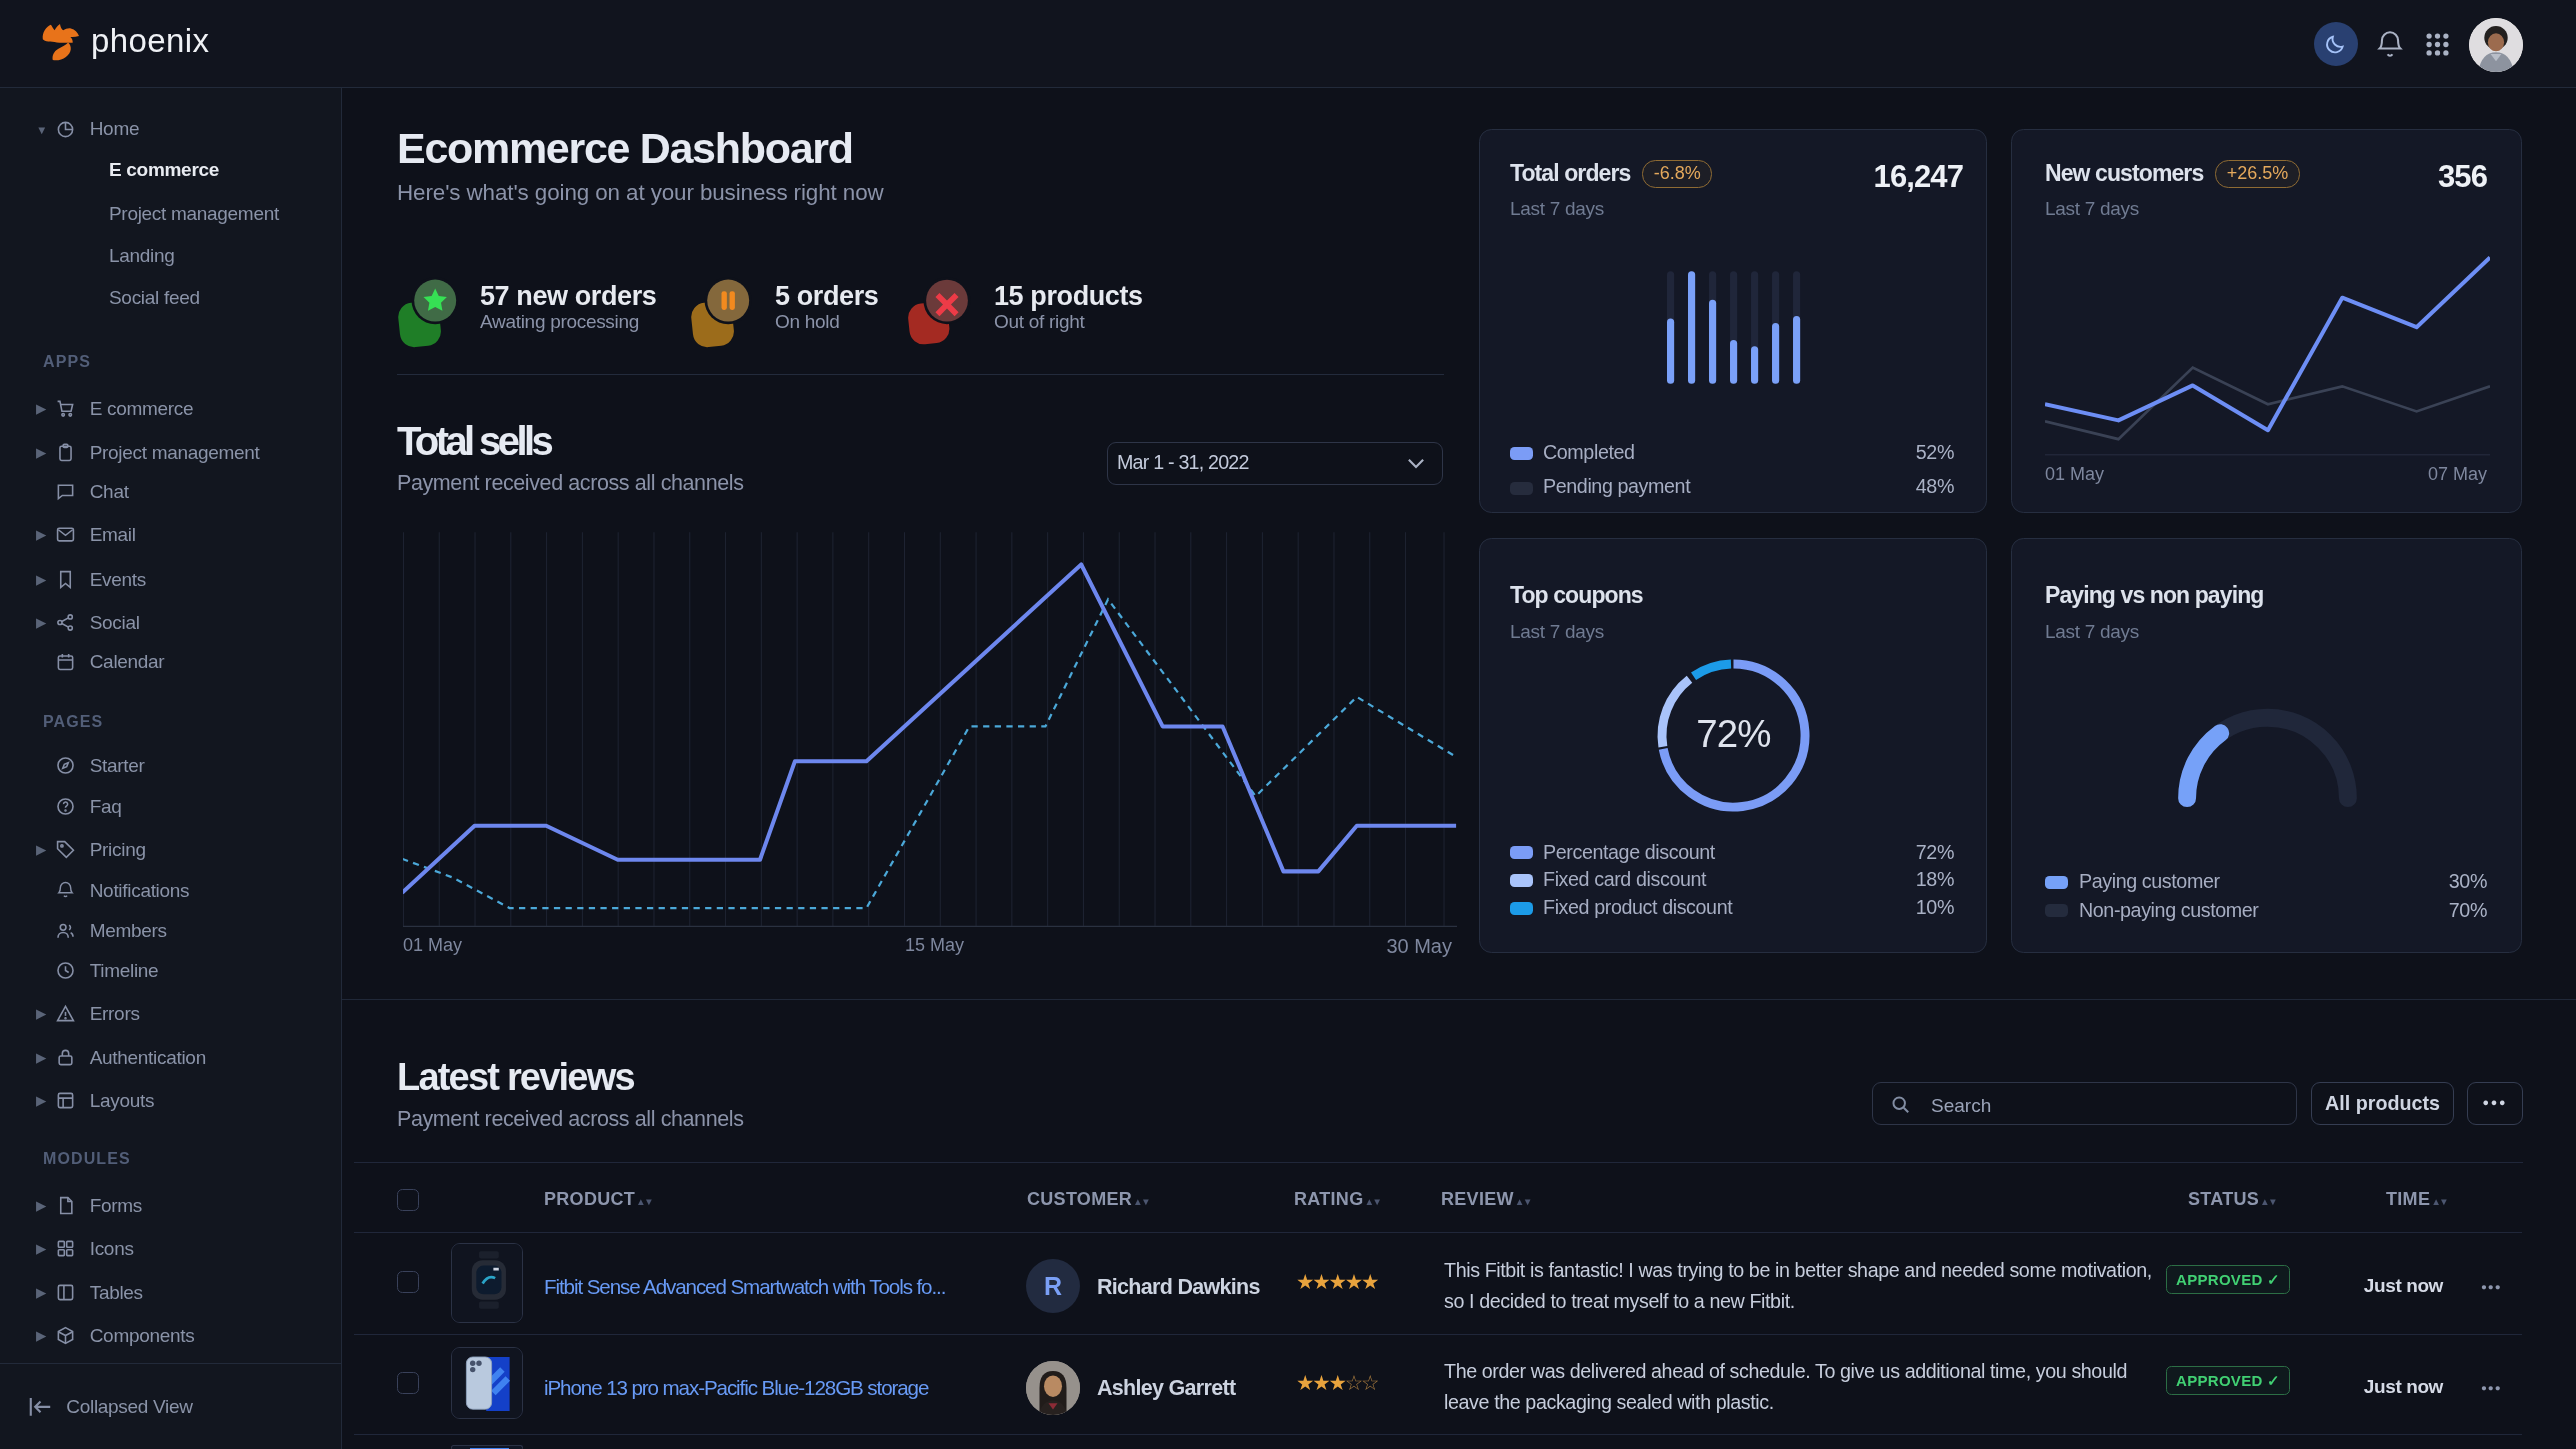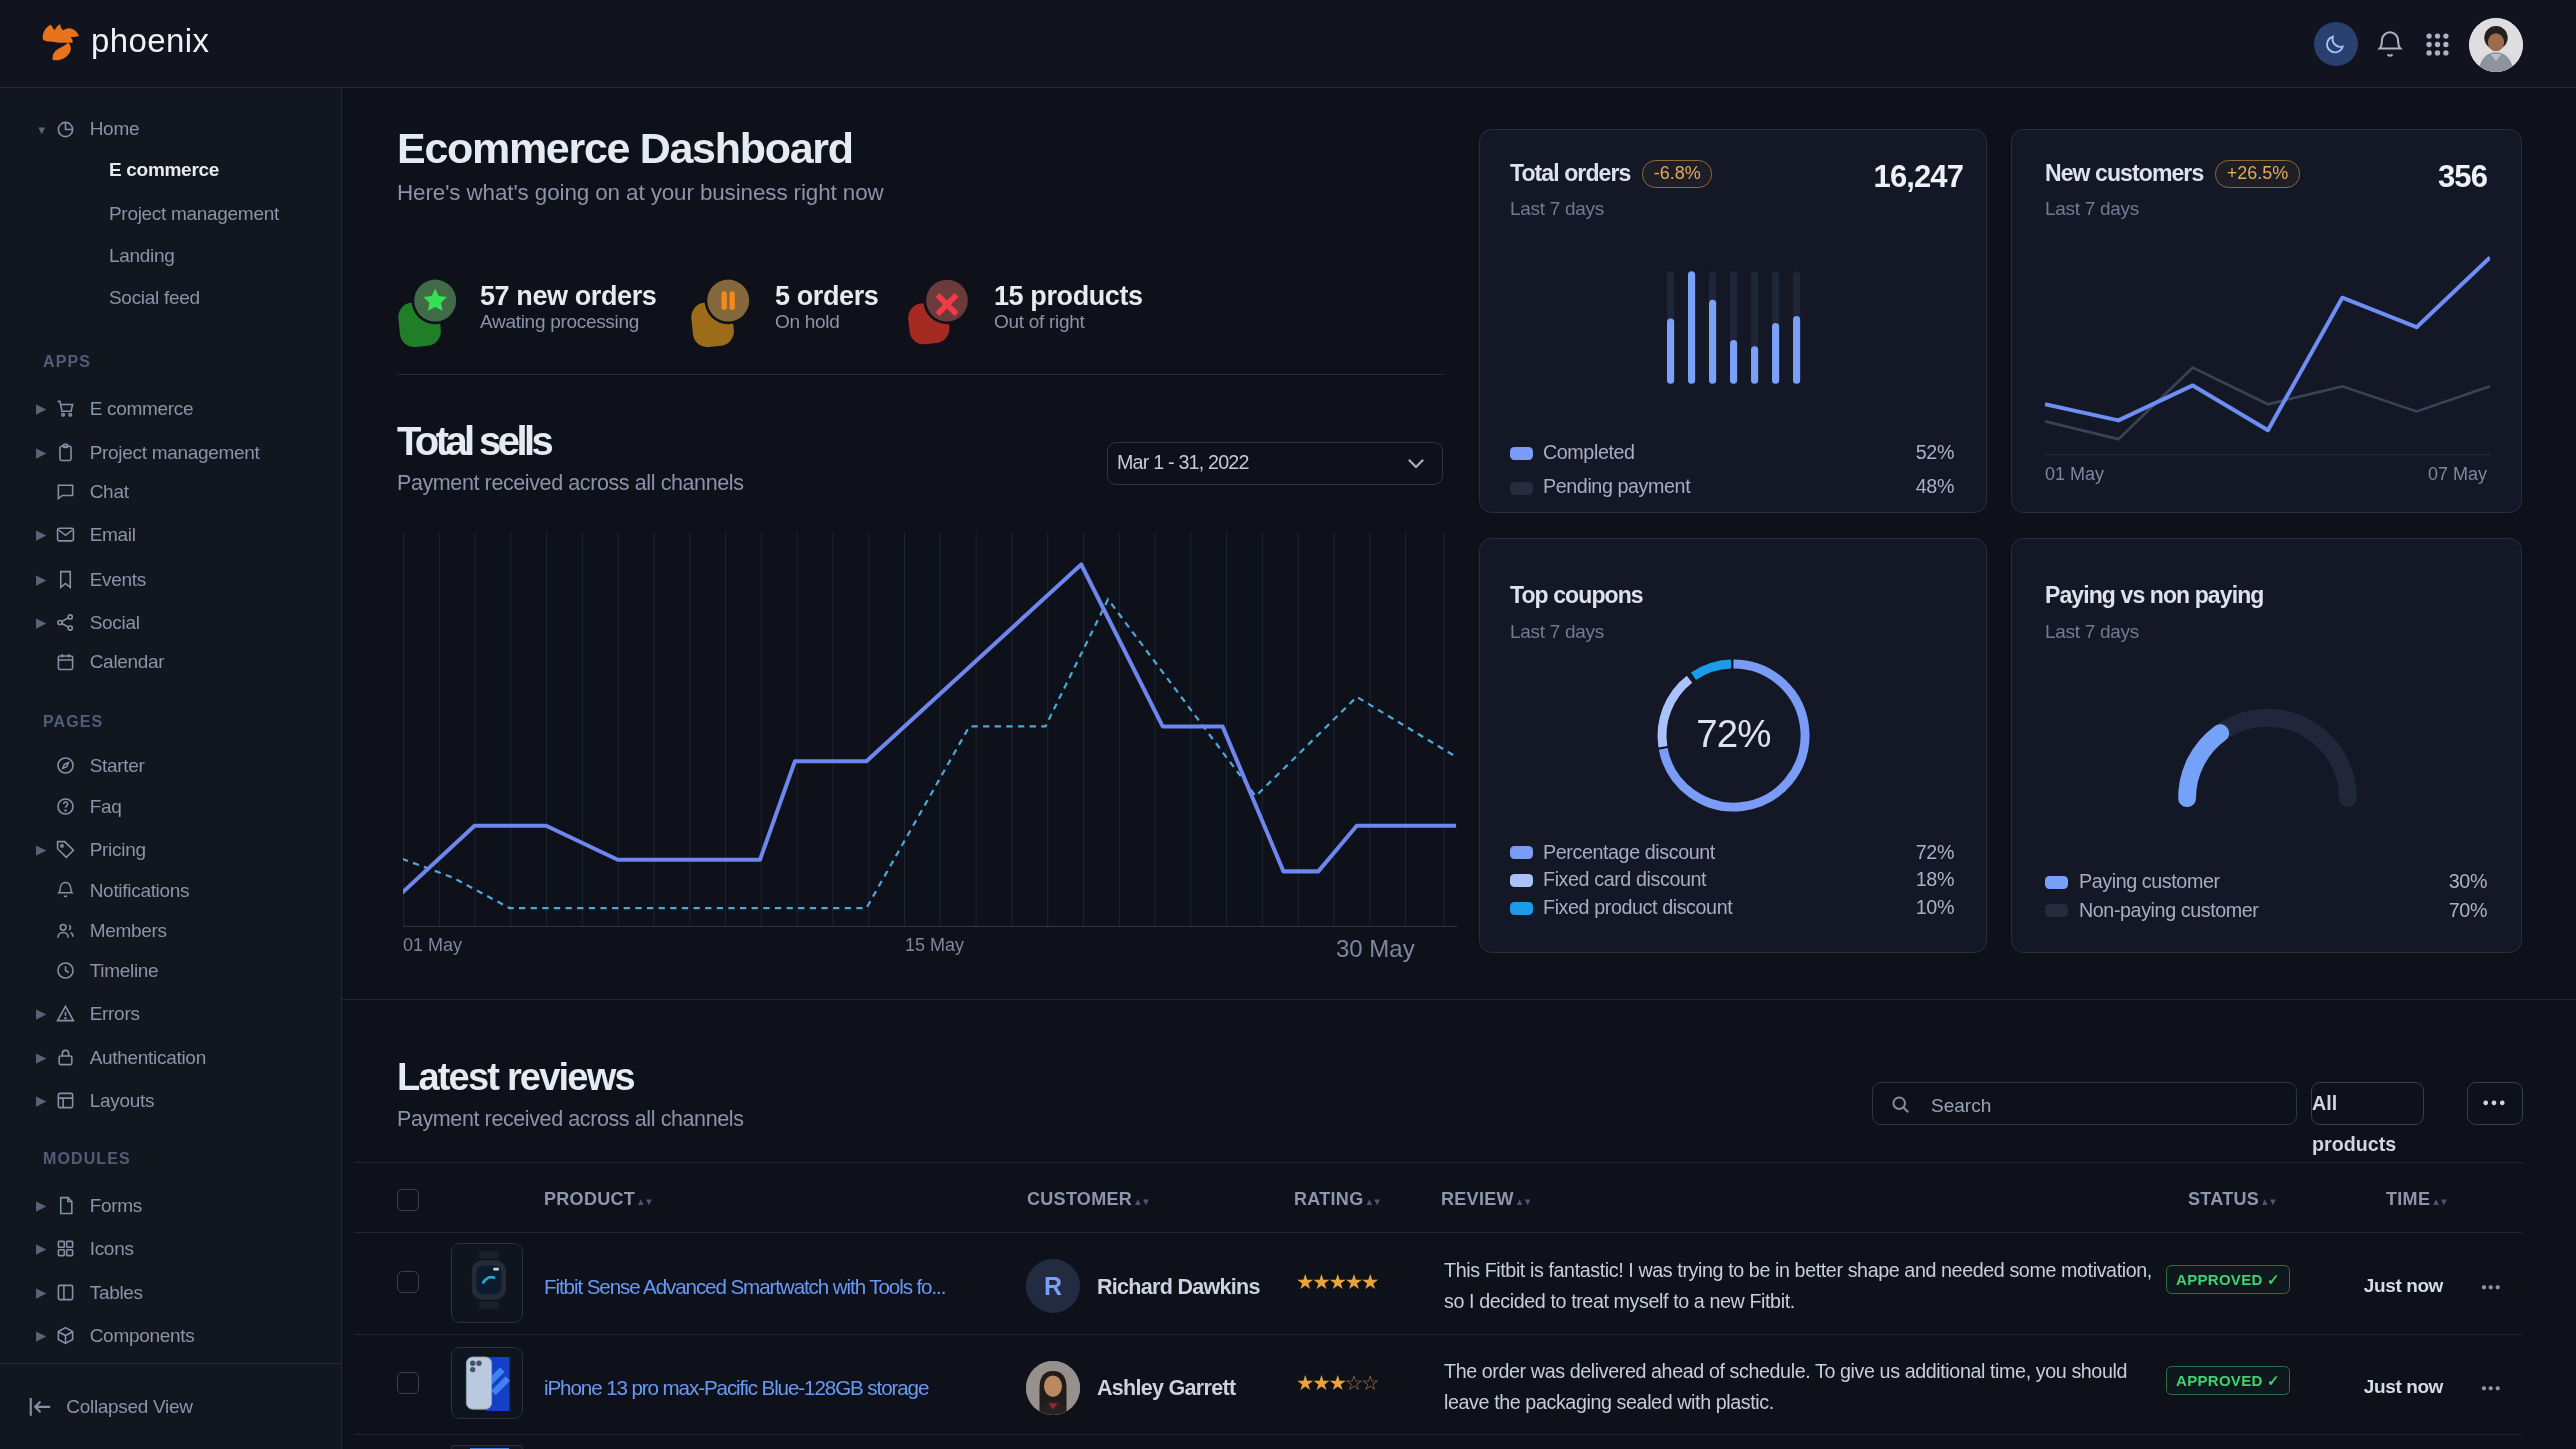--- a/index.html
+++ b/index.html
@@ -265,21 +265,21 @@
     <svg class="abs" style="left:403px;top:532px" width="1054" height="396" viewBox="0 0 1178 442">
       <g stroke="#202636" stroke-width="1">
         <path d="M0.5 0V440M40.5 0V440M80.5 0V440M120.5 0V440M160.5 0V440M200.5 0V440M240.5 0V440M280.5 0V440M320.5 0V440M360.5 0V440M400.5 0V440M440.5 0V440M480.5 0V440M520.5 0V440M560.5 0V440M600.5 0V440M640.5 0V440M680.5 0V440M720.5 0V440M760.5 0V440M800.5 0V440M840.5 0V440M880.5 0V440M920.5 0V440M960.5 0V440M1000.5 0V440M1040.5 0V440M1080.5 0V440M1120.5 0V440M1163.5 0V440"></path>
       </g>
       <path d="M-1 365 L56 386 L119 420 L518 420 L633 217 L718 217 L788 75 L953 295 L1066 184 L1177 251" fill="none" stroke="#4ba8d8" stroke-width="2.5" stroke-dasharray="7 6"></path>
         <line x1="0" y1="440.5" x2="1178" y2="440.5" stroke="#2a3140" stroke-width="1.5"></line>
       <path d="M-1 403 L80 328 L160 328 L240 366 L399 366 L438 256 L518 256 L758 36 L849 217 L916 217 L984 379 L1023 379 L1066 328 L1177 328" fill="none" stroke="#6d87ee" stroke-width="4.5" stroke-linejoin="round"></path>
     </svg>
     <div class="abs" style="left:403px;top:935px;font-size:18px;color:#7e879e">01 May</div>
     <div class="abs" style="left:905px;top:935px;font-size:18px;color:#7e879e">15 May</div>
-    <div class="abs" style="left:1336px;top:935px;width:116px;font-size:24px;color:#7e879e">30 May</div>
+    <div class="abs" style="left:1336px;top:935px;width:116px;text-align:right;font-size:20px;color:#7e879e">30 May</div>
   </div>
 
   <div id="cards">
     <div class="card" style="left:1479px;top:129px;width:508px;height:384px">
       <div class="abs ctitle" style="left:30px;top:30px">Total orders</div>
       <span class="badge abs" style="left:162px;top:29.5px">-6.8%</span>
       <div class="abs cval" style="right:23px;top:29px">16,247</div>
       <div class="abs muted" style="left:30px;top:68px;font-size:19px;letter-spacing:-0.3px">Last 7 days</div>
       <svg class="abs" style="left:187px;top:141px" width="143" height="113" viewBox="0 0 160 126">
         <g fill="#20263a">
@@ -360,21 +360,21 @@
   <div id="reviews">
     <div class="abs" style="left:397px;top:1056px;font-size:38px;font-weight:bold;color:#e6eaf2;letter-spacing:-1.8px">Latest reviews</div>
     <div class="abs" style="left:397px;top:1107px;font-size:21.5px;color:#8b93a9;letter-spacing:-0.4px">Payment received across all channels</div>
     <div class="abs" style="left:1872px;top:1082px;width:425px;height:43px;border:0.9px solid #2e3548;border-radius:9px">
       <svg class="abs" style="left:18px;top:11.6px" width="19.7" height="19.7" viewBox="0 0 24 24" fill="none" stroke="#828da3" stroke-width="2.4">
           <circle cx="10" cy="10" r="7"></circle>
           <line x1="15.5" y1="15.5" x2="21" y2="21"></line>
         </svg>
       <div class="abs" style="left:58px;top:11.6px;font-size:19px;color:#9aa3b8">Search</div>
     </div>
-    <div class="abs" style="left:2311px;top:1082px;width:113px;height:43px;border:0.9px solid #353d52;border-radius:9px;line-height:41px;font-size:19.7px;font-weight:bold;color:#cfd5e2">All products</div>
+    <div class="abs" style="left:2311px;top:1082px;width:143px;height:43px;border:0.9px solid #353d52;border-radius:9px;text-align:center;line-height:41px;font-size:19.7px;font-weight:bold;color:#cfd5e2">All products</div>
     <div class="abs" style="left:2467px;top:1082px;width:56px;height:43px;border:0.9px solid #353d52;border-radius:9px;text-align:center;line-height:39px;font-size:10.7px;color:#cfd5e2;letter-spacing:1.8px">●●●</div>
 
     <div class="abs" style="left:354px;top:1162px;width:2169px;height:0.9px;background:#20273a"></div>
     <div class="cb" style="left:397px;top:1189px"></div>
     <div class="abs hdr" style="left:544px;top:1189px">PRODUCT<span class="sort"> ▲▼</span></div>
     <div class="abs hdr" style="left:1027px;top:1189px">CUSTOMER<span class="sort"> ▲▼</span></div>
     <div class="abs hdr" style="left:1294px;top:1189px">RATING<span class="sort"> ▲▼</span></div>
     <div class="abs hdr" style="left:1441px;top:1189px">REVIEW<span class="sort"> ▲▼</span></div>
     <div class="abs hdr" style="left:2188px;top:1189px">STATUS<span class="sort"> ▲▼</span></div>
     <div class="abs hdr" style="left:2386px;top:1189px">TIME<span class="sort"> ▲▼</span></div>

